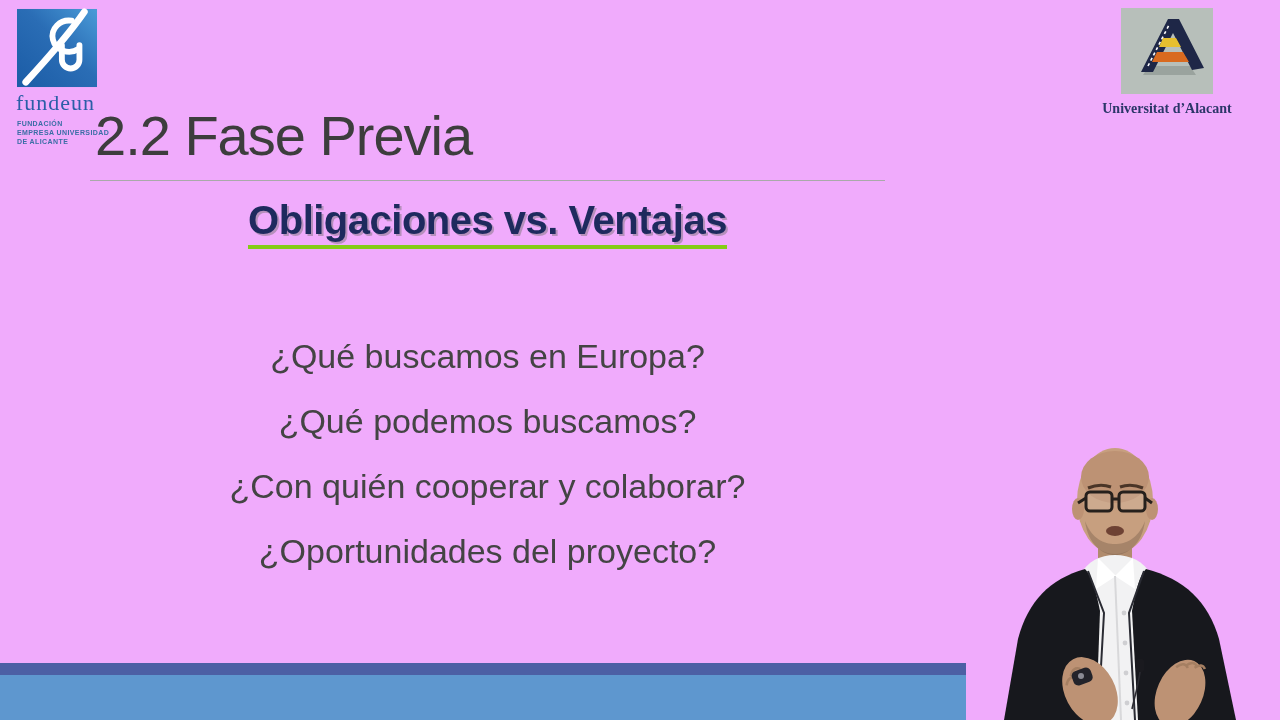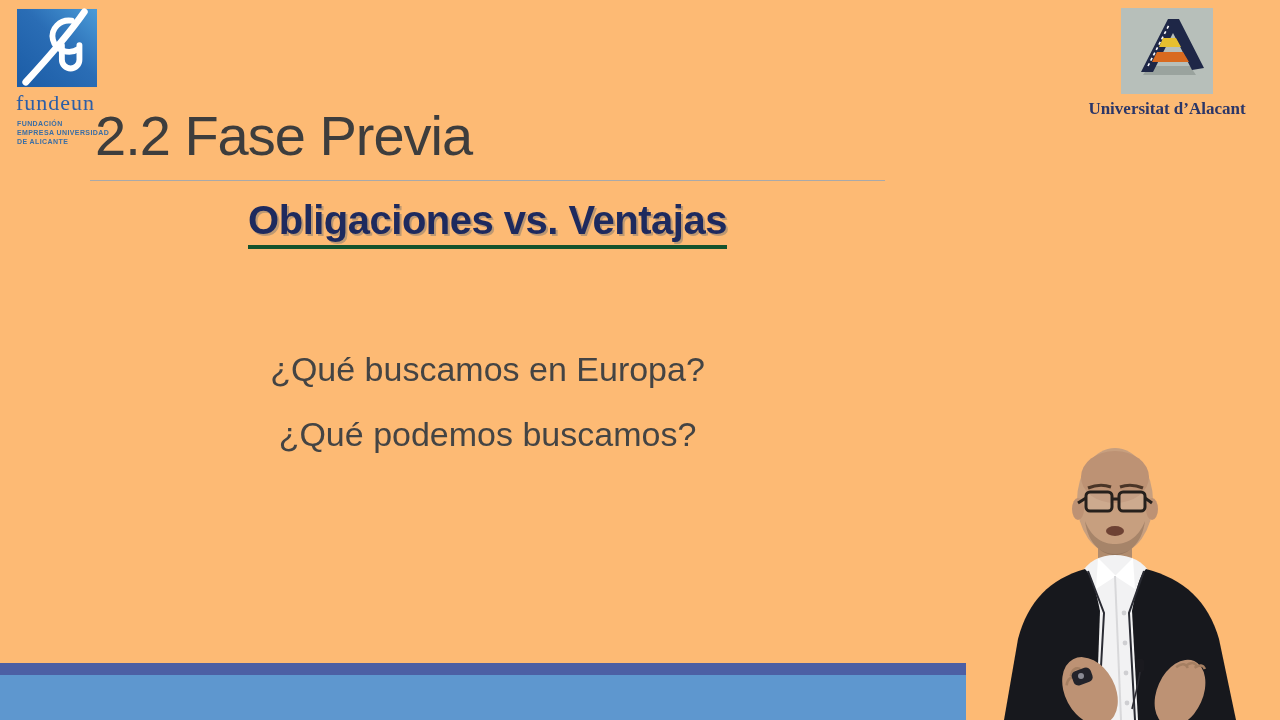--- a/index.html
+++ b/index.html
@@ -1,45 +1,45 @@
 <!DOCTYPE html>
 <html><head>
 <meta charset="utf-8">
 <style>
   html,body{margin:0;padding:0;}
   body{width:1280px;height:720px;position:relative;overflow:hidden;
        background:#fcfcfc;font-family:"Liberation Sans",sans-serif;}
 
-  .stage{position:absolute;inset:0;background:#fdba74;}
+  .stage{position:absolute;inset:0;background:#f0abfc;}
 
   
   .fundeun{position:absolute;left:12px;top:8px;width:110px;}
   .fundeun-square{width:82px;height:80px;margin-left:4px;display:block;}
   .fundeun-word{font-family:"Liberation Serif",serif;color:#2b5ea7;
                 font-size:22px;letter-spacing:1px;margin:2px 0 3px 4px;}
   .fundeun-tag{font-size:7px;font-weight:bold;color:#3a6ea5;
                letter-spacing:.4px;line-height:9px;margin-left:5px;}
 
   
   .ua{position:absolute;right:18px;top:8px;width:190px;text-align:center;}
   .ua-square{width:92px;height:86px;display:block;margin:0 auto;}
   .ua-name{font-family:"Liberation Serif",serif;color:#2b3668;
-           font-weight:600;font-size:17px;line-height:21px;margin-top:4px;}
+           font-weight:600;font-size:14px;line-height:21px;margin-top:4px;}
 
   
   .content{position:absolute;left:90px;top:0;width:795px;}
   .slide-title{position:absolute;left:5px;top:103px;width:780px;
                font-size:56px;color:#3d3d3d;letter-spacing:-1px;}
   .title-rule{position:absolute;left:0;top:180px;width:795px;height:0;
               border-top:1px solid #a9a9a9;}
   .subtitle-wrap{position:absolute;left:0;top:198px;width:795px;text-align:center;}
   .subtitle{display:inline-block;font-size:40px;font-weight:bold;color:#1e2a5e;
-            border-bottom:4px solid #14532d;padding-bottom:2px;
+            border-bottom:4px solid #84cc16;padding-bottom:2px;
             text-shadow:2px 2px 0 rgba(110,110,110,.45);letter-spacing:-.5px;}
-  .questions{position:absolute;left:0;top:337px;width:795px;text-align:center;
+  .questions{position:absolute;left:0;top:324px;width:795px;text-align:center;
              font-size:34px;color:#444;}
   .question{height:65px;line-height:65px;white-space:nowrap;}
 
   
   .footer{position:absolute;left:0;top:663px;width:966px;height:57px;}
   .footer-dark{position:absolute;left:0;top:0;width:100%;height:12px;background:#4c5fa4;}
   .footer-light{position:absolute;left:0;top:12px;width:100%;height:45px;background:#5e97cf;}
 
   
   .presenter{position:absolute;left:988px;top:443px;width:292px;height:277px;}
@@ -88,20 +88,22 @@
 
   <div class="content">
     <div class="slide-title">2.2 Fase Previa</div>
     <div class="title-rule"></div>
     <div class="subtitle-wrap">
       <span class="subtitle">Obligaciones vs. Ventajas</span>
     </div>
     <div class="questions">
       <div class="question">¿Qué buscamos en Europa?</div>
       <div class="question">¿Qué podemos buscamos?</div>
+      <div class="question">¿Con quién cooperar y colaborar?</div>
+      <div class="question">¿Oportunidades del proyecto?</div>
     </div>
   </div>
 
   <div class="footer">
     <div class="footer-dark"></div>
     <div class="footer-light"></div>
   </div>
 
   <div class="presenter">
     <svg viewBox="0 0 292 277">

